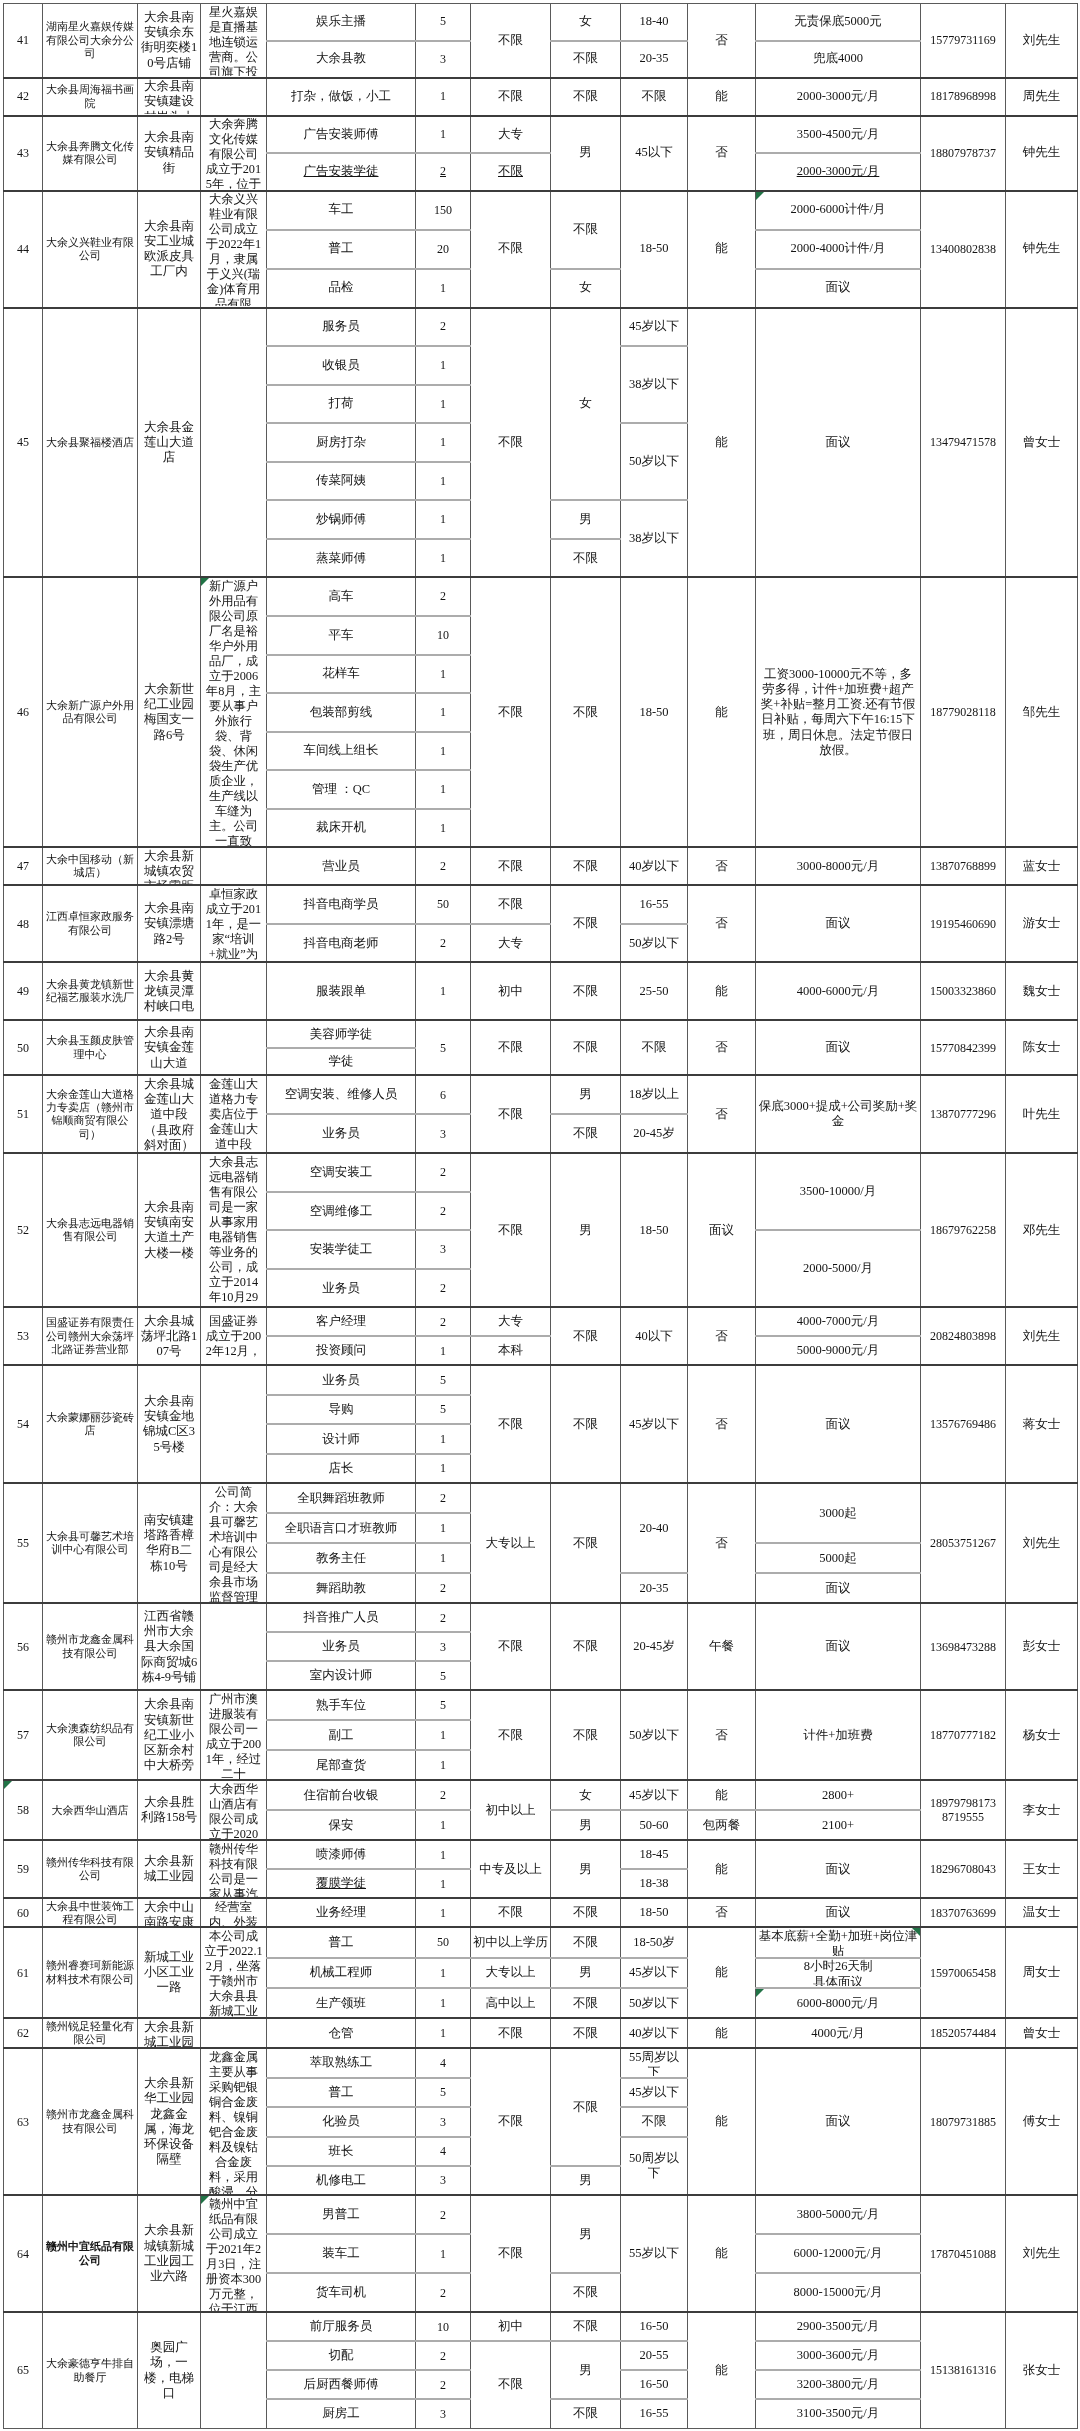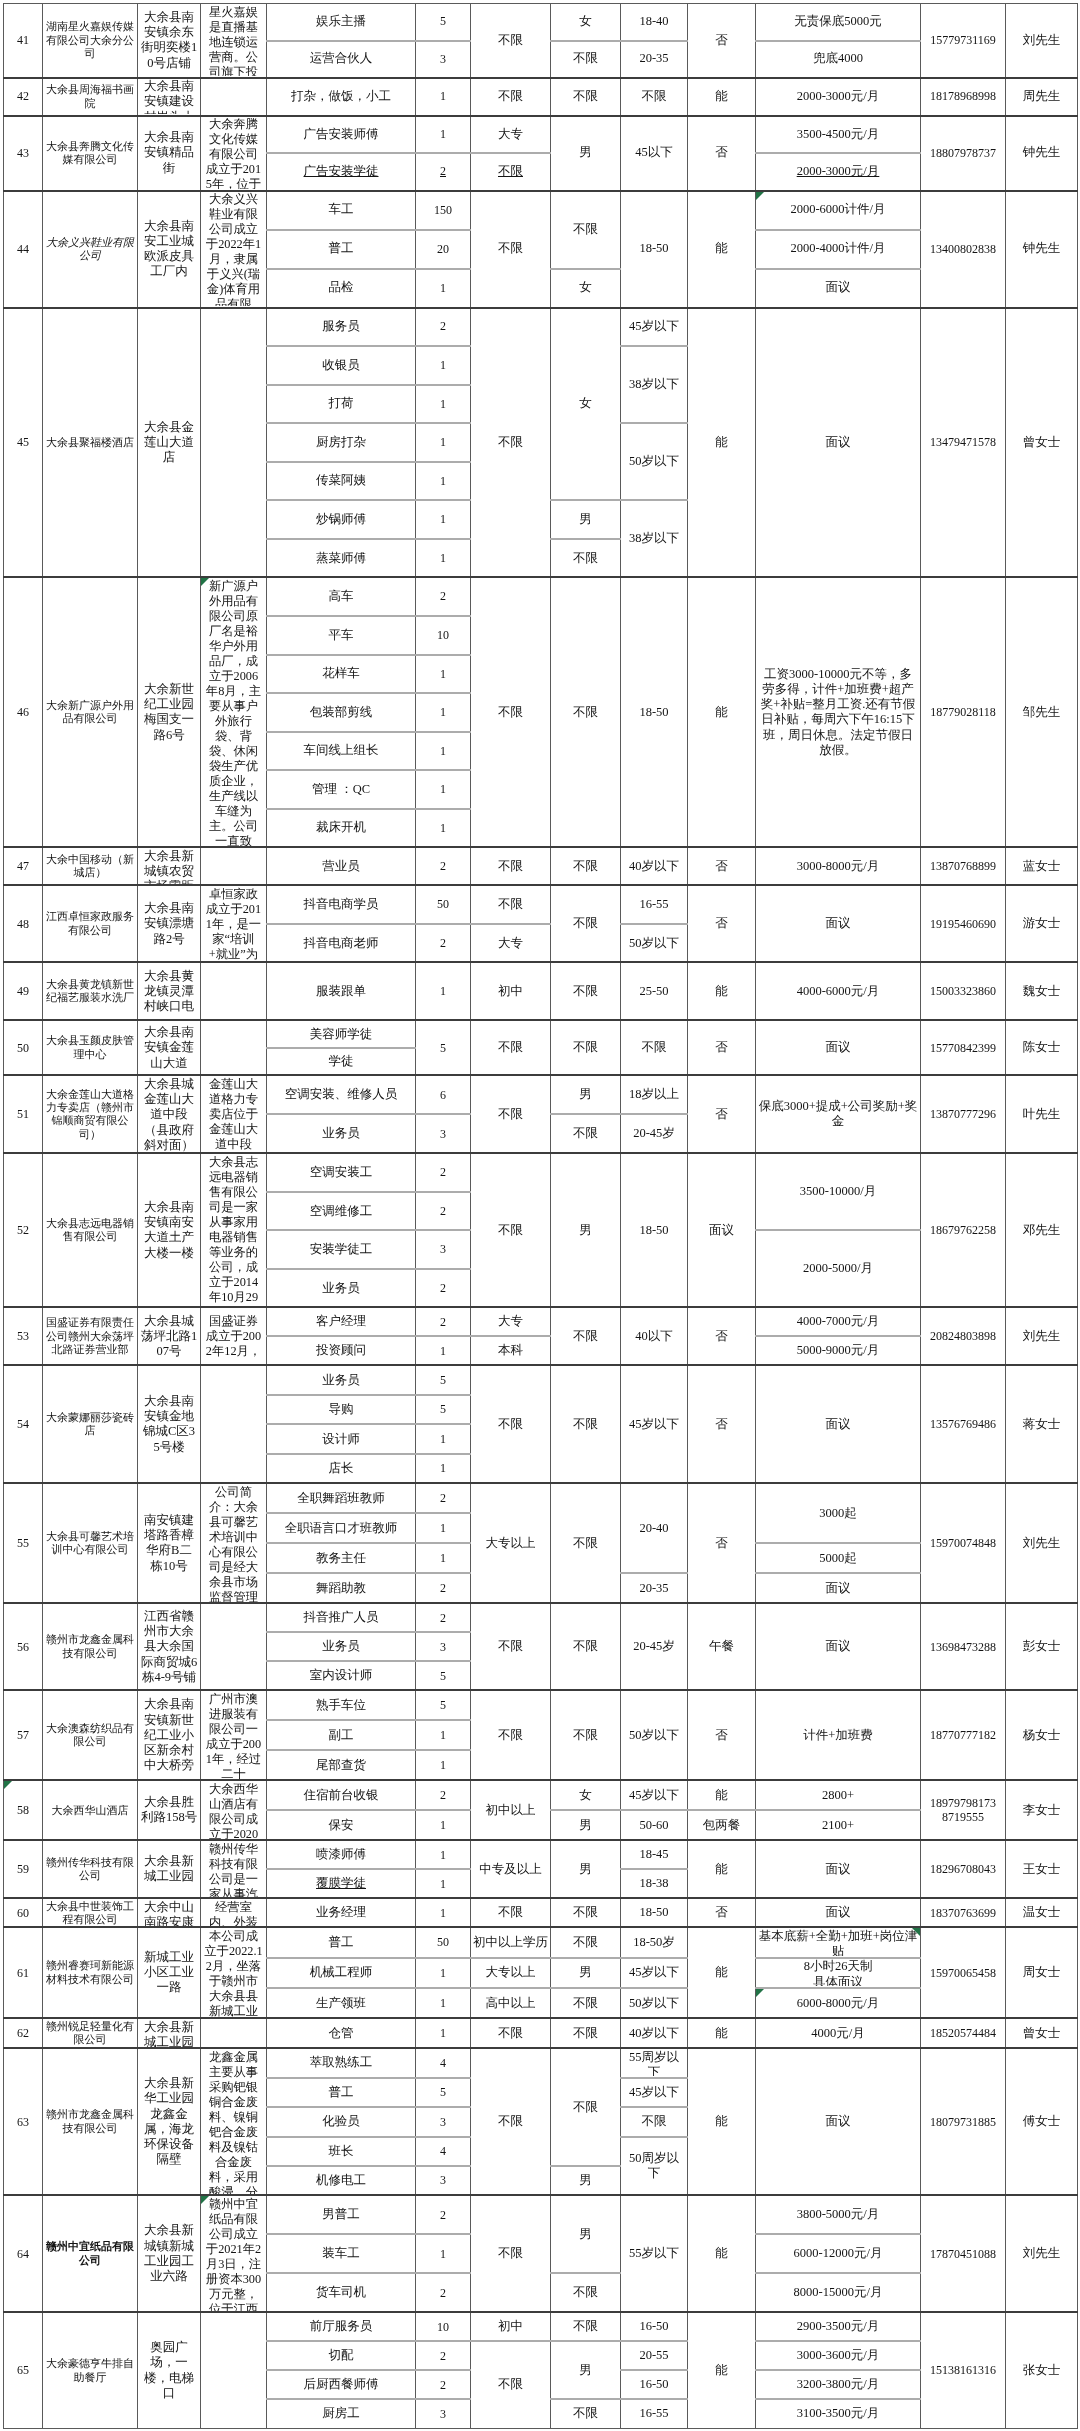--- a/index.html
+++ b/index.html
@@ -75,21 +75,21 @@
             <div class="c" style="max-height: 71px;">否</div>
           </td>
           <td class="sal"><div class="c" style="max-height: 34px;">无责保底5000元</div></td>
           <td rowspan="2" class="phone"><div class="c" style="max-height: 71px;">15779731169</div></td>
           <td rowspan="2" class="contact">
             <div class="c" style="max-height: 71px;">刘先生</div>
           </td>
         </tr>
         <tr class="sub" style="height: 37px;">
           <td class="pos">
-            <div class="c" style="max-height: 34px;">运营合伙人</div>
+            <div class="c" style="max-height: 34px;">大余县教</div>
           </td>
           <td class="cnt">
             <div class="c" style="max-height: 34px;">3</div>
           </td>
           <td class="gen">
             <div class="c" style="max-height: 34px;">不限</div>
           </td>
           <td class="age">
             <div class="c" style="max-height: 34px;">20-35</div>
           </td>
@@ -179,21 +179,21 @@
           <td class="edu">
             <div class="c" style="max-height: 34px;">不限</div>
           </td>
           <td class="sal"><div class="c" style="max-height: 34px;">2000-3000元/月</div></td>
         </tr>
         <tr class="grp" style="height: 39px;">
           <td rowspan="3" class="num">
             <div class="c" style="max-height: 114px;">44</div>
           </td>
           <td rowspan="3" class="company">
-            <div class="c" style="max-height: 114px; font-style: italic;">大余义兴鞋业有限公司</div>
+            <div class="c" style="max-height: 114px;">大余义兴鞋业有限公司</div>
           </td>
           <td rowspan="3" class="addr">
             <div class="c" style="max-height: 114px;">大余县南安工业城欧派皮具工厂内</div>
           </td>
           <td rowspan="3" class="intro">
             <div class="c" style="max-height: 114px;">大余义兴鞋业有限公司成立于2022年1月，隶属于义兴(瑞金)体育用品有限</div>
           </td>
           <td class="pos">
             <div class="c" style="max-height: 36px;">车工</div>
           </td>
@@ -839,21 +839,21 @@
           <td rowspan="4" class="gen">
             <div class="c" style="max-height: 117px;">不限</div>
           </td>
           <td rowspan="3" class="age">
             <div class="c" style="max-height: 87px;">20-40</div>
           </td>
           <td rowspan="4" class="acc">
             <div class="c" style="max-height: 117px;">否</div>
           </td>
           <td rowspan="2" class="sal"><div class="c" style="max-height: 57px;">3000起</div></td>
-          <td rowspan="4" class="phone"><div class="c" style="max-height: 117px;">15970074848</div></td>
+          <td rowspan="4" class="phone"><div class="c" style="max-height: 117px;">28053751267</div></td>
           <td rowspan="4" class="contact">
             <div class="c" style="max-height: 117px;">刘先生</div>
           </td>
         </tr>
         <tr class="sub" style="height: 30px;">
           <td class="pos">
             <div class="c" style="max-height: 27px;">全职语言口才班教师</div>
           </td>
           <td class="cnt">
             <div class="c" style="max-height: 27px;">1</div>

